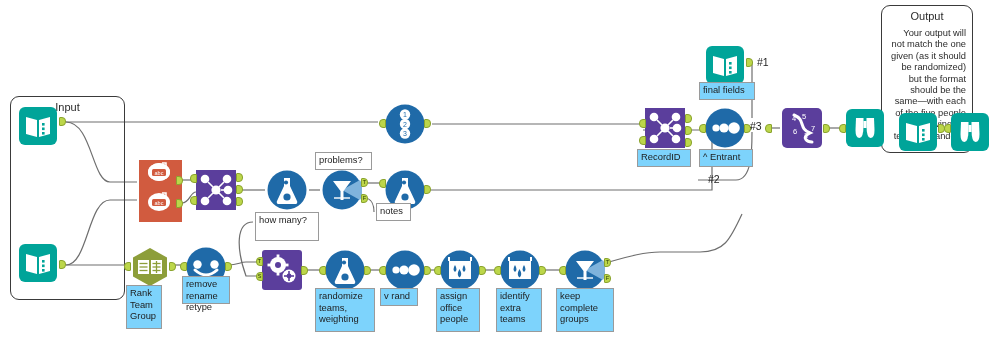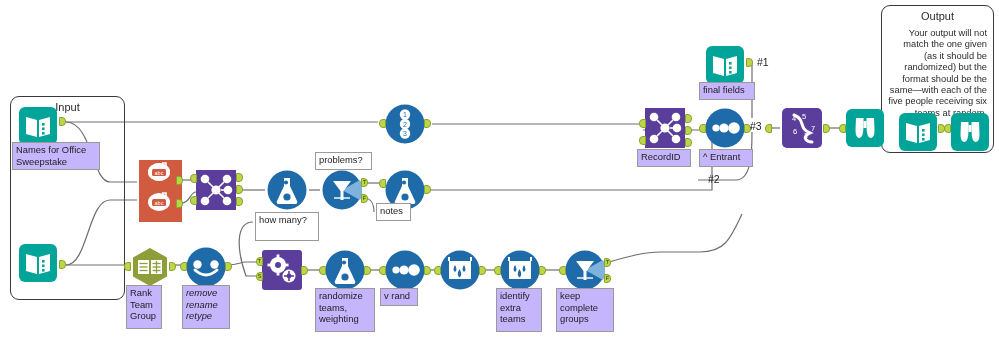--- a/index.html
+++ b/index.html
@@ -7,21 +7,21 @@
   #canvas{position:relative;width:999px;height:342px;background:#ffffff;}
 
   
   .container-box{position:absolute;border:1.6px solid #3a3a3a;border-radius:9px;background:transparent;box-sizing:border-box;}
   .container-title{position:absolute;width:100%;text-align:center;font-size:11px;color:#2b2b2b;top:4px;left:0;}
   .container-text{position:absolute;left:6px;right:6px;top:22px;font-size:9.3px;line-height:11.4px;color:#2b2b2b;text-align:right;}
 
   
   .tool{position:absolute;width:40px;height:40px;box-sizing:border-box;}
   .tool .glyph{width:40px;height:40px;display:block;}
-  .tool-label{position:absolute;border:1px solid #9a9a9a;background:#c4b5fd;font-size:9.4px;line-height:11.6px;color:#1d1d1d;padding:1px 3px;box-sizing:border-box;white-space:pre-line;}
+  .tool-label{position:absolute;border:1px solid #9a9a9a;background:#7dd3fc;font-size:9.4px;line-height:11.6px;color:#1d1d1d;padding:1px 3px;box-sizing:border-box;white-space:pre-line;}
   .free-label{position:absolute;border:1px solid #9a9a9a;background:#fff;font-size:9.4px;line-height:11.6px;color:#1d1d1d;padding:1px 3px;box-sizing:border-box;}
   .plain-label{position:absolute;font-size:10.5px;color:#1d1d1d;}
 
   
   .anchor{position:absolute;width:7px;height:9px;background:#bcd64a;border:1px solid #8aa32f;box-sizing:border-box;border-radius:1px;}
   .anchor.out{border-radius:1px 4px 4px 1px;}
   .anchor.in{border-radius:4px 1px 1px 4px;}
   .anchor-letter{position:absolute;font-size:5.5px;line-height:9px;color:#2a3a06;text-align:center;width:7px;font-family:"Liberation Sans",sans-serif;}
   .anchorgrp{position:absolute;}
 
@@ -82,38 +82,36 @@
 
     <path d="M 826,128 L 843,128"></path>
 
     <path d="M 940,128 L 948,128"></path>
   </svg>
 
   <div class="container-box" style="left:10px;top:96px;width:115px;height:204px;">
     <div class="container-title">Input</div>
   </div>
 
-  <div class="container-box" style="left:881px;top:5px;width:113px;height:148px;">
+  <div class="container-box" style="left:881px;top:5px;width:92px;height:148px;">
     <div class="container-title">Output</div>
     <div class="container-text">Your output will not match the one given (as it should be randomized) but the format should be the same—with each of the five people receiving six teams at random.</div>
   </div>
 
   <div class="tool" style="left:18px;top:106px;">
     <svg class="glyph" viewBox="0 0 40 40">
       <rect x="1" y="1" width="38" height="38" rx="6" fill="#00a499"></rect>
       <path d="M8 11 L19 14 L19 31 L8 28 Z" fill="#fff"></path>
       <path d="M32 11 L21 14 L21 31 L32 28 Z" fill="#fff"></path>
       <rect x="24" y="17" width="2.6" height="2.6" fill="#00a499"></rect>
       <rect x="24" y="21.5" width="2.6" height="2.6" fill="#00a499"></rect>
       <rect x="24" y="26" width="2.6" height="2.6" fill="#00a499"></rect>
     </svg>
   </div>
   <div class="anchor out" style="left:59px;top:117px;"></div>
-  <div class="tool-label" style="left:12px;top:142px;width:88px;height:28px;">Names for Office
-Sweepstake</div>
 
   <div class="tool" style="left:18px;top:243px;">
     <svg class="glyph" viewBox="0 0 40 40">
       <rect x="1" y="1" width="38" height="38" rx="6" fill="#00a499"></rect>
       <path d="M8 11 L19 14 L19 31 L8 28 Z" fill="#fff"></path>
       <path d="M32 11 L21 14 L21 31 L32 28 Z" fill="#fff"></path>
       <rect x="24" y="17" width="2.6" height="2.6" fill="#00a499"></rect>
       <rect x="24" y="21.5" width="2.6" height="2.6" fill="#00a499"></rect>
       <rect x="24" y="26" width="2.6" height="2.6" fill="#00a499"></rect>
     </svg>
@@ -239,21 +237,21 @@
   <div class="tool" style="left:186px;top:247px;">
     <svg class="glyph" viewBox="0 0 40 40">
       <circle cx="20" cy="20" r="19.5" fill="#1f6aa8"></circle>
       <circle cx="11.5" cy="17.5" r="4.2" fill="#fff"></circle>
       <circle cx="28.5" cy="17.5" r="4.2" fill="#fff"></circle>
       <path d="M9 23 Q20 33 31 23" stroke="#fff" stroke-width="3" fill="none" stroke-linecap="round"></path>
     </svg>
   </div>
   <div class="anchor in" style="left:180px;top:262px;"></div>
   <div class="anchor out" style="left:225px;top:262px;"></div>
-  <div class="tool-label" style="left:182px;top:285px;width:48px;height:44px;font-style:italic;">remove
+  <div class="tool-label" style="left:182px;top:276px;width:48px;height:28px;">remove
 rename
 retype</div>
 
   <div class="tool" style="left:262px;top:250px;">
     <svg class="glyph" viewBox="0 0 40 40">
       <rect x="0" y="0" width="40" height="40" rx="3" fill="#5b3e9c"></rect>
       <g fill="#fff">
         <circle cx="16" cy="15" r="8"></circle>
         <circle cx="27" cy="26" r="6.5"></circle>
       </g>
@@ -308,20 +306,23 @@
       <circle cx="20" cy="20" r="19.5" fill="#1f6aa8"></circle>
       <path d="M9 11 L31 11 L31 29 L9 29 Z" fill="#fff"></path>
       <path d="M9 11 L9 7 M31 11 L31 7" stroke="#fff" stroke-width="2"></path>
       <path d="M15 15 q3 5 0 7 q-3 -2 0 -7 Z" fill="#1f6aa8"></path>
       <path d="M24 15 q3 5 0 7 q-3 -2 0 -7 Z" fill="#1f6aa8"></path>
       <path d="M19.5 19 q3.5 6 0 8.5 q-3.5 -2.5 0 -8.5 Z" fill="#1f6aa8"></path>
     </svg>
   </div>
   <div class="anchor in" style="left:434px;top:266px;"></div>
   <div class="anchor out" style="left:479px;top:266px;"></div>
+  <div class="tool-label" style="left:436px;top:288px;width:44px;height:44px;">assign
+office
+people</div>
 
   <div class="tool" style="left:500px;top:250px;">
     <svg class="glyph" viewBox="0 0 40 40">
       <circle cx="20" cy="20" r="19.5" fill="#1f6aa8"></circle>
       <path d="M9 11 L31 11 L31 29 L9 29 Z" fill="#fff"></path>
       <path d="M9 11 L9 7 M31 11 L31 7" stroke="#fff" stroke-width="2"></path>
       <path d="M15 15 q3 5 0 7 q-3 -2 0 -7 Z" fill="#1f6aa8"></path>
       <path d="M24 15 q3 5 0 7 q-3 -2 0 -7 Z" fill="#1f6aa8"></path>
       <path d="M19.5 19 q3.5 6 0 8.5 q-3.5 -2.5 0 -8.5 Z" fill="#1f6aa8"></path>
     </svg>

